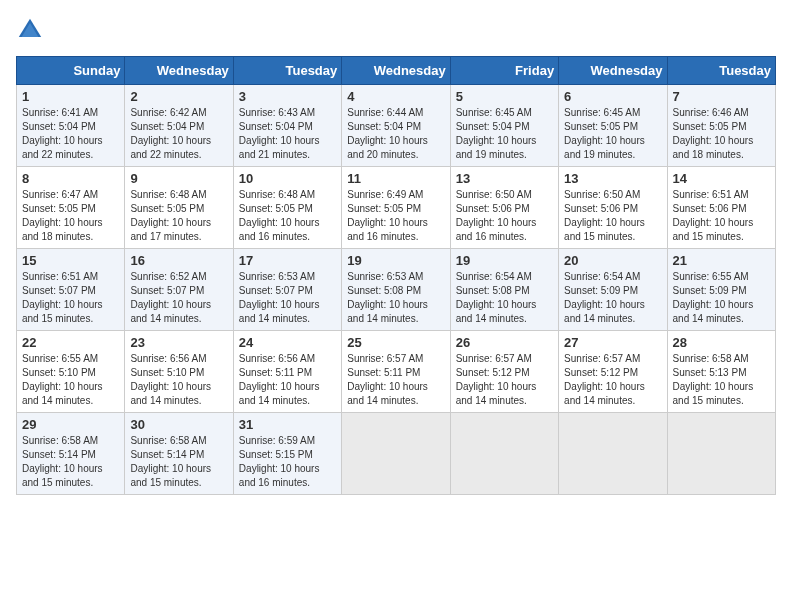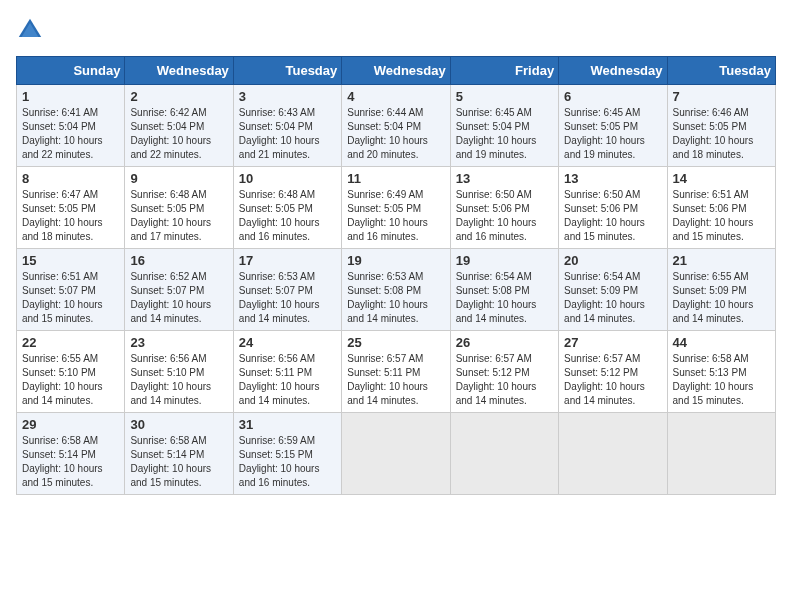--- a/index.html
+++ b/index.html
@@ -293,21 +293,21 @@
           Sunrise: 6:57 AM<br>Sunset: 5:12 PM<br>Daylight: 10 hours and 14 minutes.
         </div>
       </td>
         <td>
         <span class="day-num">27</span>
         <div class="day-info">
           Sunrise: 6:57 AM<br>Sunset: 5:12 PM<br>Daylight: 10 hours and 14 minutes.
         </div>
       </td>
         <td>
-        <span class="day-num">44</span>
+        <span class="day-num">28</span>
         <div class="day-info">
           Sunrise: 6:58 AM<br>Sunset: 5:13 PM<br>Daylight: 10 hours and 15 minutes.
         </div>
       </td>
       </tr>
       <tr class="row-shaded">
         <td>
         <span class="day-num">29</span>
         <div class="day-info">
           Sunrise: 6:58 AM<br>Sunset: 5:14 PM<br>Daylight: 10 hours and 15 minutes.

